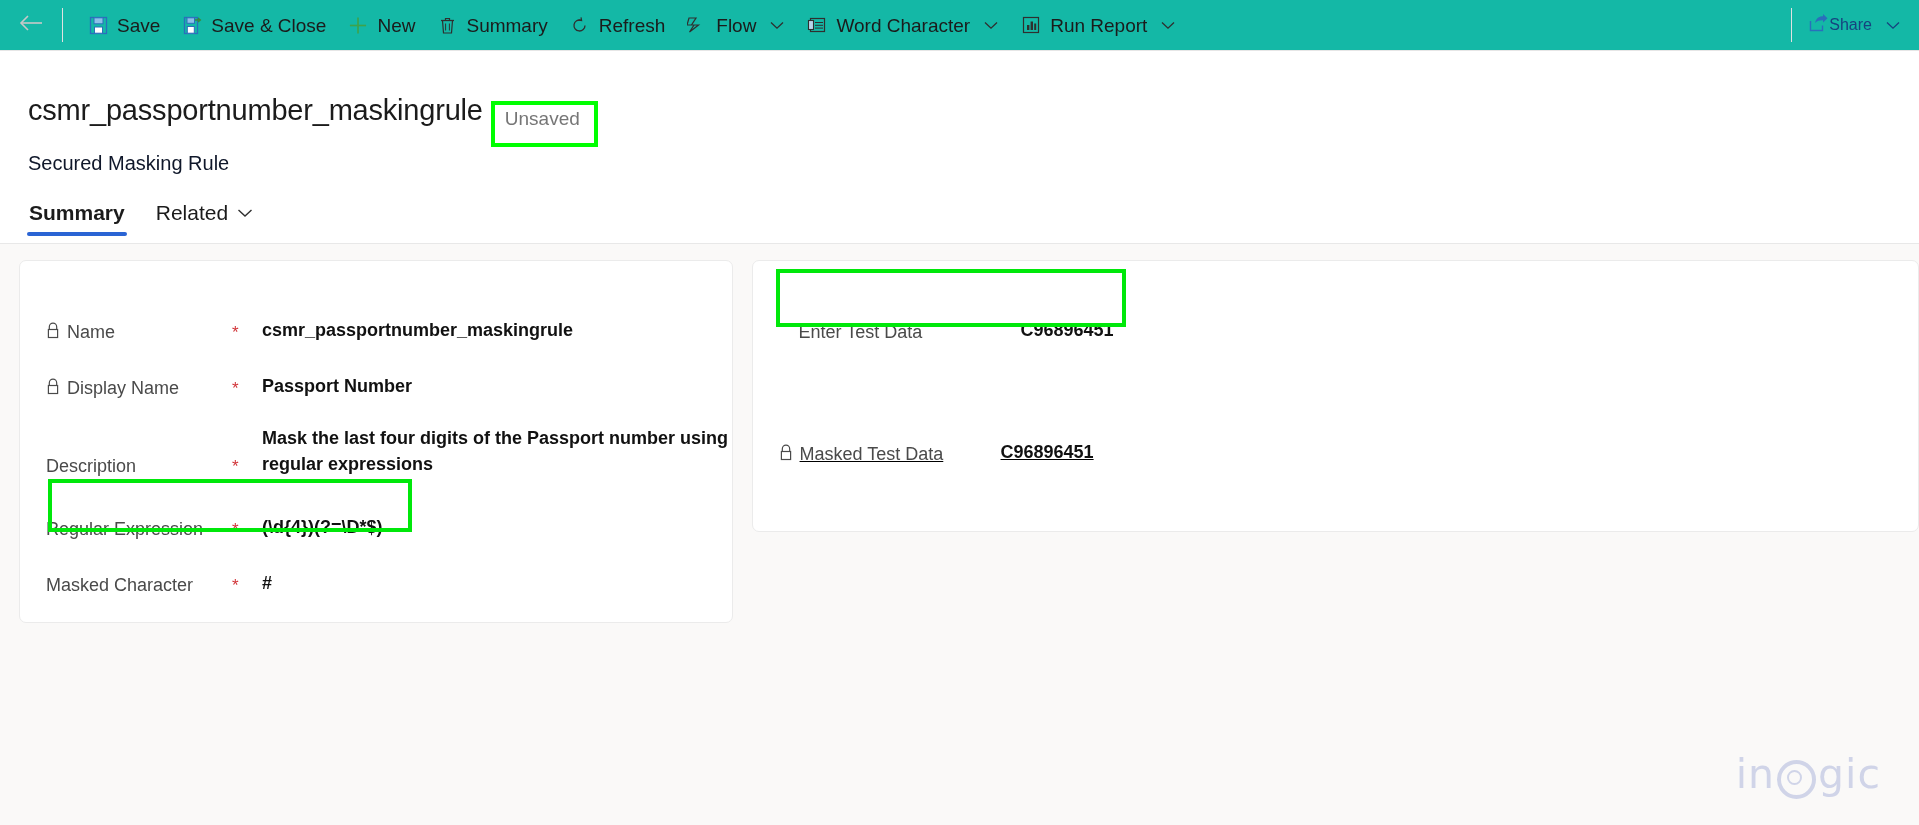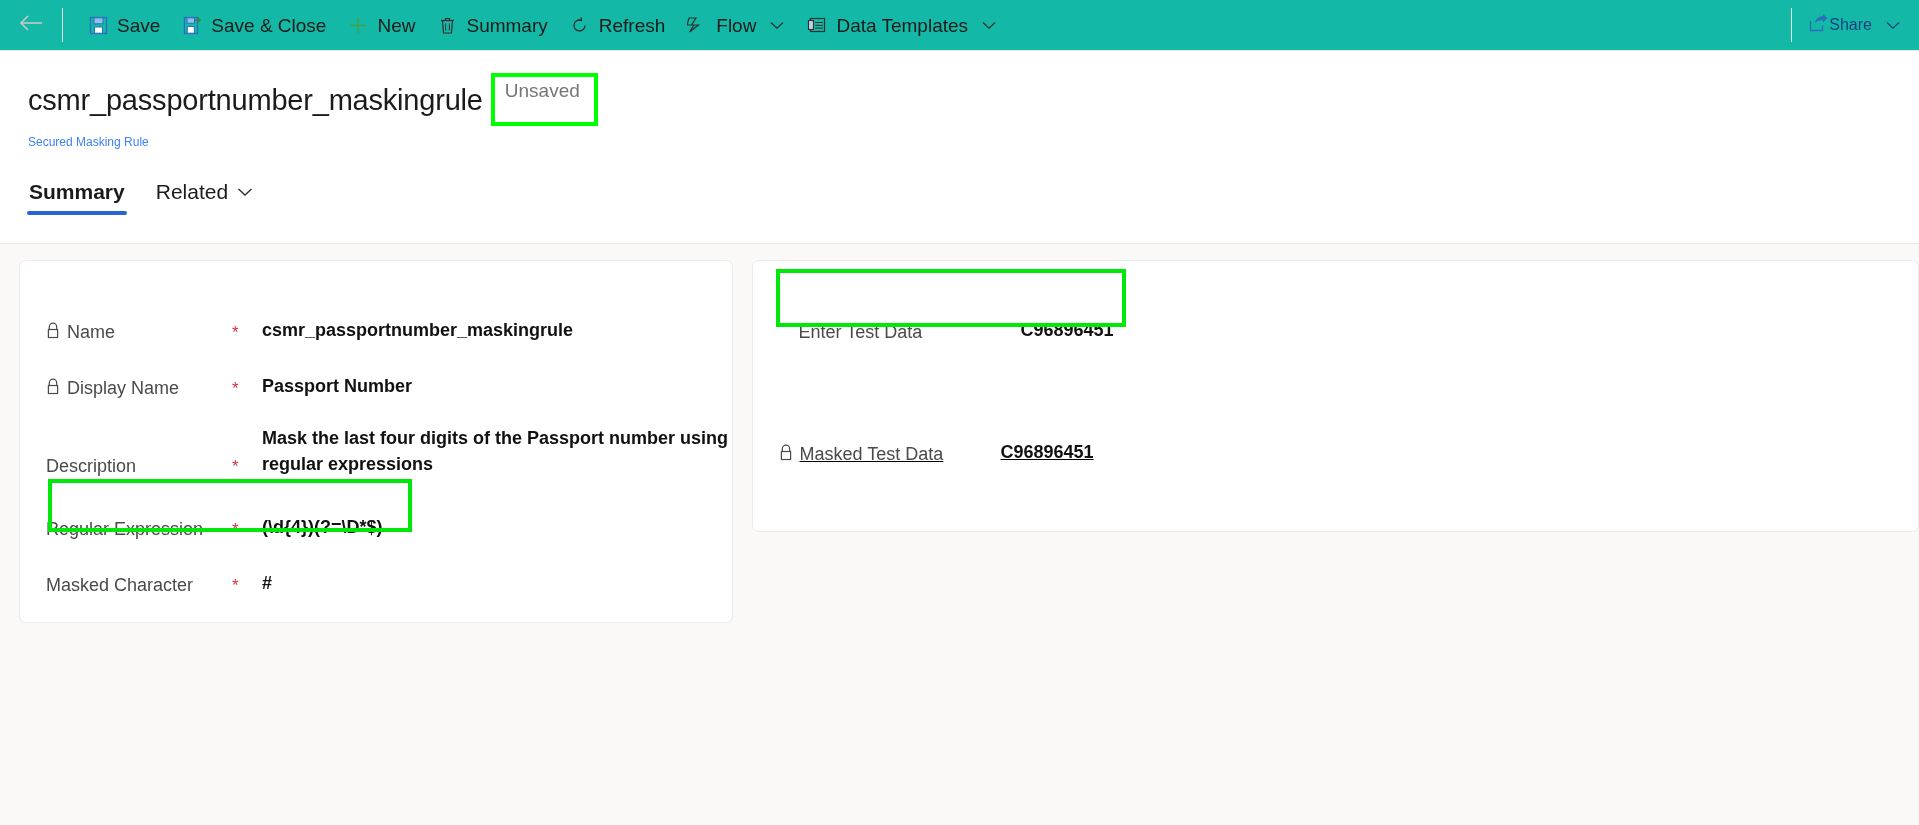--- a/index.html
+++ b/index.html
@@ -103,32 +103,33 @@
   .rec-title {
     font-size: 29px;
     color: #1b1b1b;
     line-height: 34px;
     font-weight: 400;
     letter-spacing: -0.2px;
   }
   .unsaved-box {
     margin-left: 8px;
     border: 4px solid #0f0;
-    padding: 3px 14px 20px 10px;
+    padding: 3px 14px 13px 10px;
     display: inline-flex;
     align-items: center;
+    margin-top: 28px;
   }
   .unsaved-txt {
     font-size: 19px;
     color: #767676;
     line-height: 22px;
   }
   .rec-subtitle {
-    font-size: 12px;
-    color: #3b82f6;
+    font-size: 20px;
+    color: #0f172a;
     margin-top: 5px;
     line-height: 22px;
   }
 
   
   .tabs {
     display: flex;
     align-items: flex-end;
     padding-left: 27px;
     margin-top: 20px;
@@ -375,28 +376,44 @@
     <div class="cmd-btn">
       <span class="cmd-ico">
         <svg width="20" height="20" viewBox="0 0 20 20">
           <rect x="3.5" y="3.5" width="14" height="13" fill="none" stroke="#2f2f2f" stroke-width="1.2"></rect>
           <rect x="1.5" y="5.5" width="5" height="9" fill="#b9d4ea" stroke="#2f2f2f" stroke-width="1.1"></rect>
           <line x1="8" y1="7.5" x2="16" y2="7.5" stroke="#2f2f2f" stroke-width="1"></line>
           <line x1="8" y1="10.3" x2="16" y2="10.3" stroke="#2f2f2f" stroke-width="1"></line>
           <line x1="8" y1="13.1" x2="16" y2="13.1" stroke="#2f2f2f" stroke-width="1"></line>
         </svg>
       </span>
-      <span class="cmd-label">Data Templates</span>
+      <span class="cmd-label">Word Character</span>
       <span class="chev">
         <svg width="14" height="9" viewBox="0 0 14 9">
             <path d="M1 1.5 L7 7.2 L13 1.5" fill="none" stroke="#2f2f2f" stroke-width="1.3"></path>
           </svg>
       </span>
     </div>
 
+    <div class="cmd-btn">
+      <span class="cmd-ico">
+        <svg width="20" height="20" viewBox="0 0 20 20">
+          <rect x="2.5" y="2.5" width="15" height="15" fill="none" stroke="#2f2f2f" stroke-width="1.2"></rect>
+          <rect x="6" y="10" width="2.4" height="5" fill="#2f2f2f"></rect>
+          <rect x="9.6" y="6.5" width="2.4" height="8.5" fill="#2f2f2f"></rect>
+          <rect x="13.2" y="8.5" width="2" height="6.5" fill="#2f2f2f"></rect>
+        </svg>
+      </span>
+      <span class="cmd-label">Run Report</span>
+      <span class="chev">
+        <svg width="14" height="9" viewBox="0 0 14 9">
+            <path d="M1 1.5 L7 7.2 L13 1.5" fill="none" stroke="#2f2f2f" stroke-width="1.3"></path>
+          </svg>
+      </span>
+    </div>
 
   </div>
 
   <div class="vdivider"></div>
 
   <div class="share-group">
     <div class="share-btn">
       <span class="cmd-ico">
         <svg width="21" height="20" viewBox="0 0 21 20">
           <path d="M2.5 8 v9.5 h12 v-5" fill="none" stroke="#2a6fbb" stroke-width="1.4"></path>
@@ -521,13 +538,18 @@
         </div>
         <div class="freq"></div>
         <div class="fvalue">C96896451</div>
       </div>
 
       <div class="anno" id="anno-testdata"></div>
     </div>
 
   </div>
 
+  <div class="watermark">
+    <span>in</span>
+    <span class="wm-o"></span>
+    <span>gic</span>
+  </div>
 </div>
 
 </body></html>

